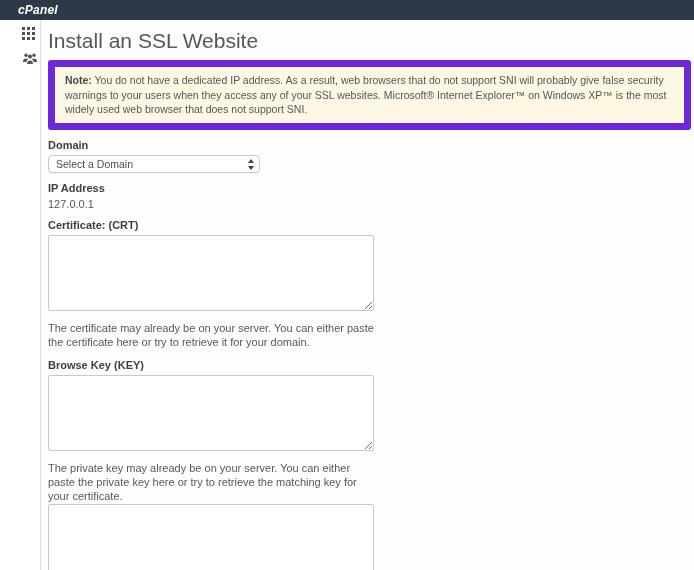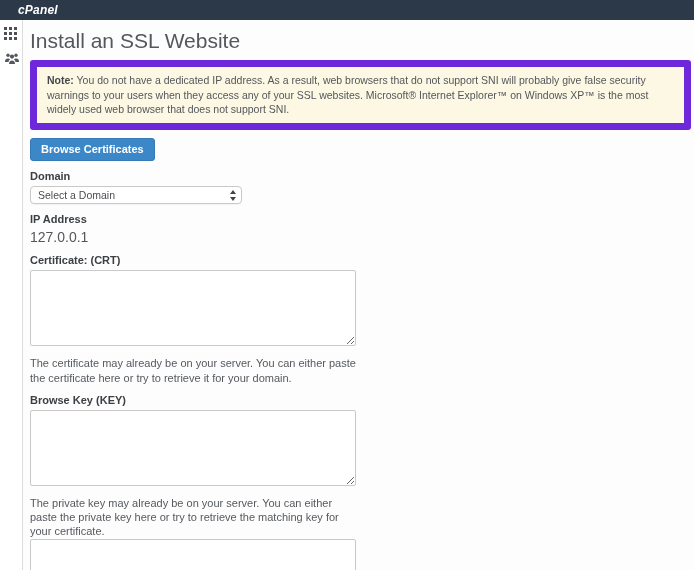--- a/index.html
+++ b/index.html
@@ -19,21 +19,21 @@
     padding-left: 18px;
   }
   .logo {
     color: #ffffff;
     font-style: italic;
     font-weight: bold;
     font-size: 12px;
     letter-spacing: 0.2px;
   }
   
-  .layout { display: flex; height: 550px; }
+  .layout { display: flex; height: 550px; padding-left: 18px; }
   .sidebar {
     width: 23px;
     border-right: 1px solid #dcdcdc;
     background: #ffffff;
     padding-top: 7px;
     display: flex;
     flex-direction: column;
     align-items: center;
     gap: 11px;
     flex: none;
@@ -95,21 +95,21 @@
     border-radius: 4px;
     display: flex;
     align-items: center;
     justify-content: space-between;
     padding: 0 5px 0 7px;
     font-size: 10.5px;
     color: #4a4e52;
     cursor: pointer;
     box-shadow: 0 1px 1px rgba(0,0,0,0.04);
   }
-  .ip-value { font-size: 14px; color: #53575c; margin-top: 1px; }
+  .ip-value { font-size: 11px; color: #53575c; margin-top: 1px; }
   textarea {
     width: 326px;
     height: 76px;
     border: 1px solid #c9c9c9;
     border-radius: 2px;
     background: #ffffff;
     resize: both;
     font-family: "Liberation Mono", monospace;
     font-size: 10px;
     padding: 3px;
@@ -163,23 +163,20 @@
     </span>
   </div>
 
   <div class="content">
     <h1 class="page-title">Install an SSL Website</h1>
 
     <div class="notice">
       <b>Note:</b><span> You do not have a dedicated IP address. As a result, web browsers that do not support SNI will probably give false security warnings to your users when they access any of your SSL websites. Microsoft® Internet Explorer™ on Windows XP™ is the most widely used web browser that does not support SNI.</span>
     </div>
 
-    <div class="browse-row">
-      <button class="btn btn-primary">Browse Certificates</button>
-    </div>
 
     <div class="field-label">Domain</div>
     <div class="select-box">
       <span>Select a Domain</span>
       <span>
         <svg width="6" height="11" viewBox="0 0 6 11">
           <path d="M3 0 L6 4 L0 4 Z" fill="#444"></path>
           <path d="M3 11 L6 7 L0 7 Z" fill="#444"></path>
         </svg>
       </span>

